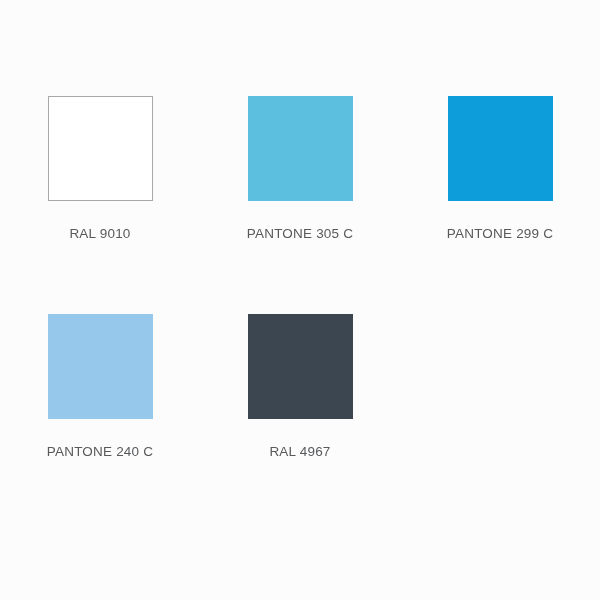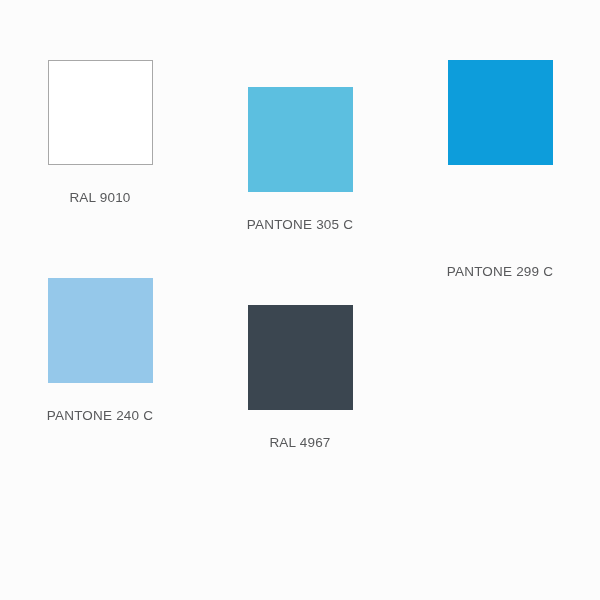--- a/index.html
+++ b/index.html
@@ -24,36 +24,36 @@
   .swatch-grid {
     position: absolute;
     left: 0;
     top: 0;
     width: 600px;
     height: 600px;
     display: grid;
     grid-template-columns: repeat(3, 200px);
     grid-template-rows: 218px 218px;
     align-content: start;
-    padding-top: 60px;
+    padding-top: 96px;
     padding-left: 0px;
     box-sizing: border-box;
   }
 
   .swatch-cell {
     display: flex;
     flex-direction: column;
     align-items: center;
     width: 200px;
   }
 
   
   .swatch-cell.col-0 { padding-left: 0px; }
-  .swatch-cell.col-1 { padding-left: 0px; margin-top: 27px; }
-  .swatch-cell.col-2 { padding-left: 0px; justify-content: space-between; }
+  .swatch-cell.col-1 { padding-left: 0px; }
+  .swatch-cell.col-2 { padding-left: 0px; }
 
   .swatch-chip {
     width: 105px;
     height: 105px;
     box-sizing: border-box;
     background: #ffffff;
     border: 0 solid transparent;
     flex: none;
   }
 

